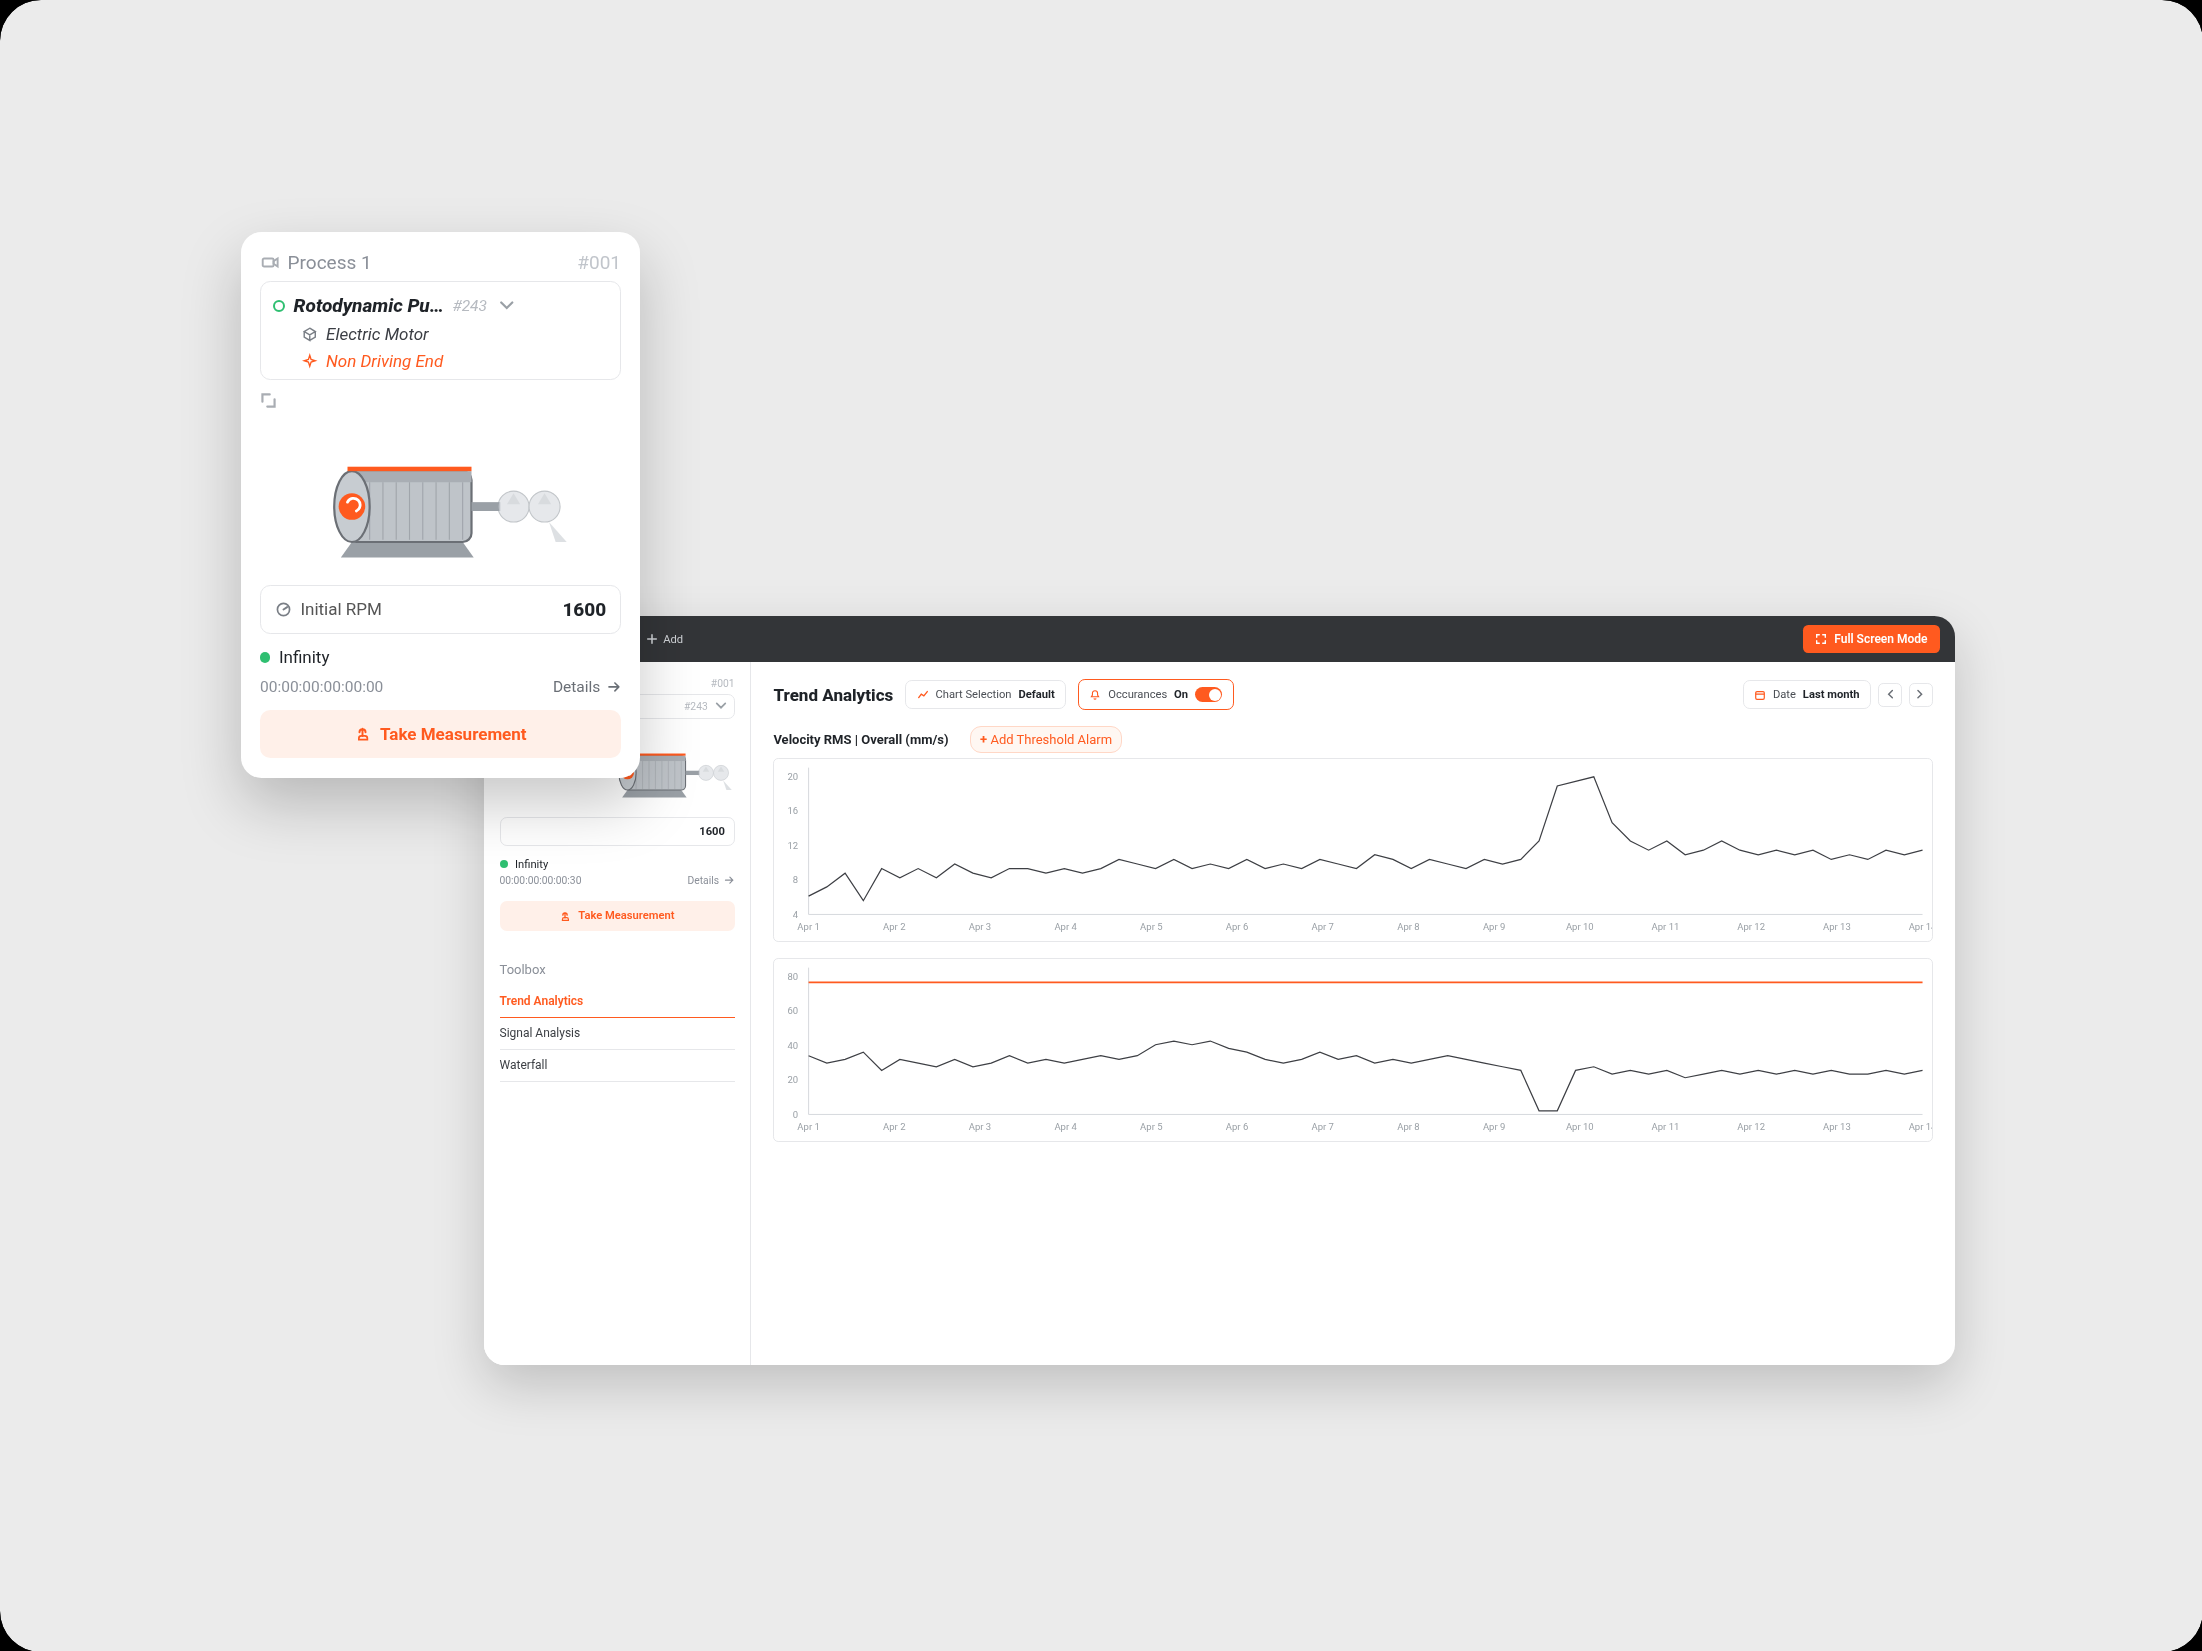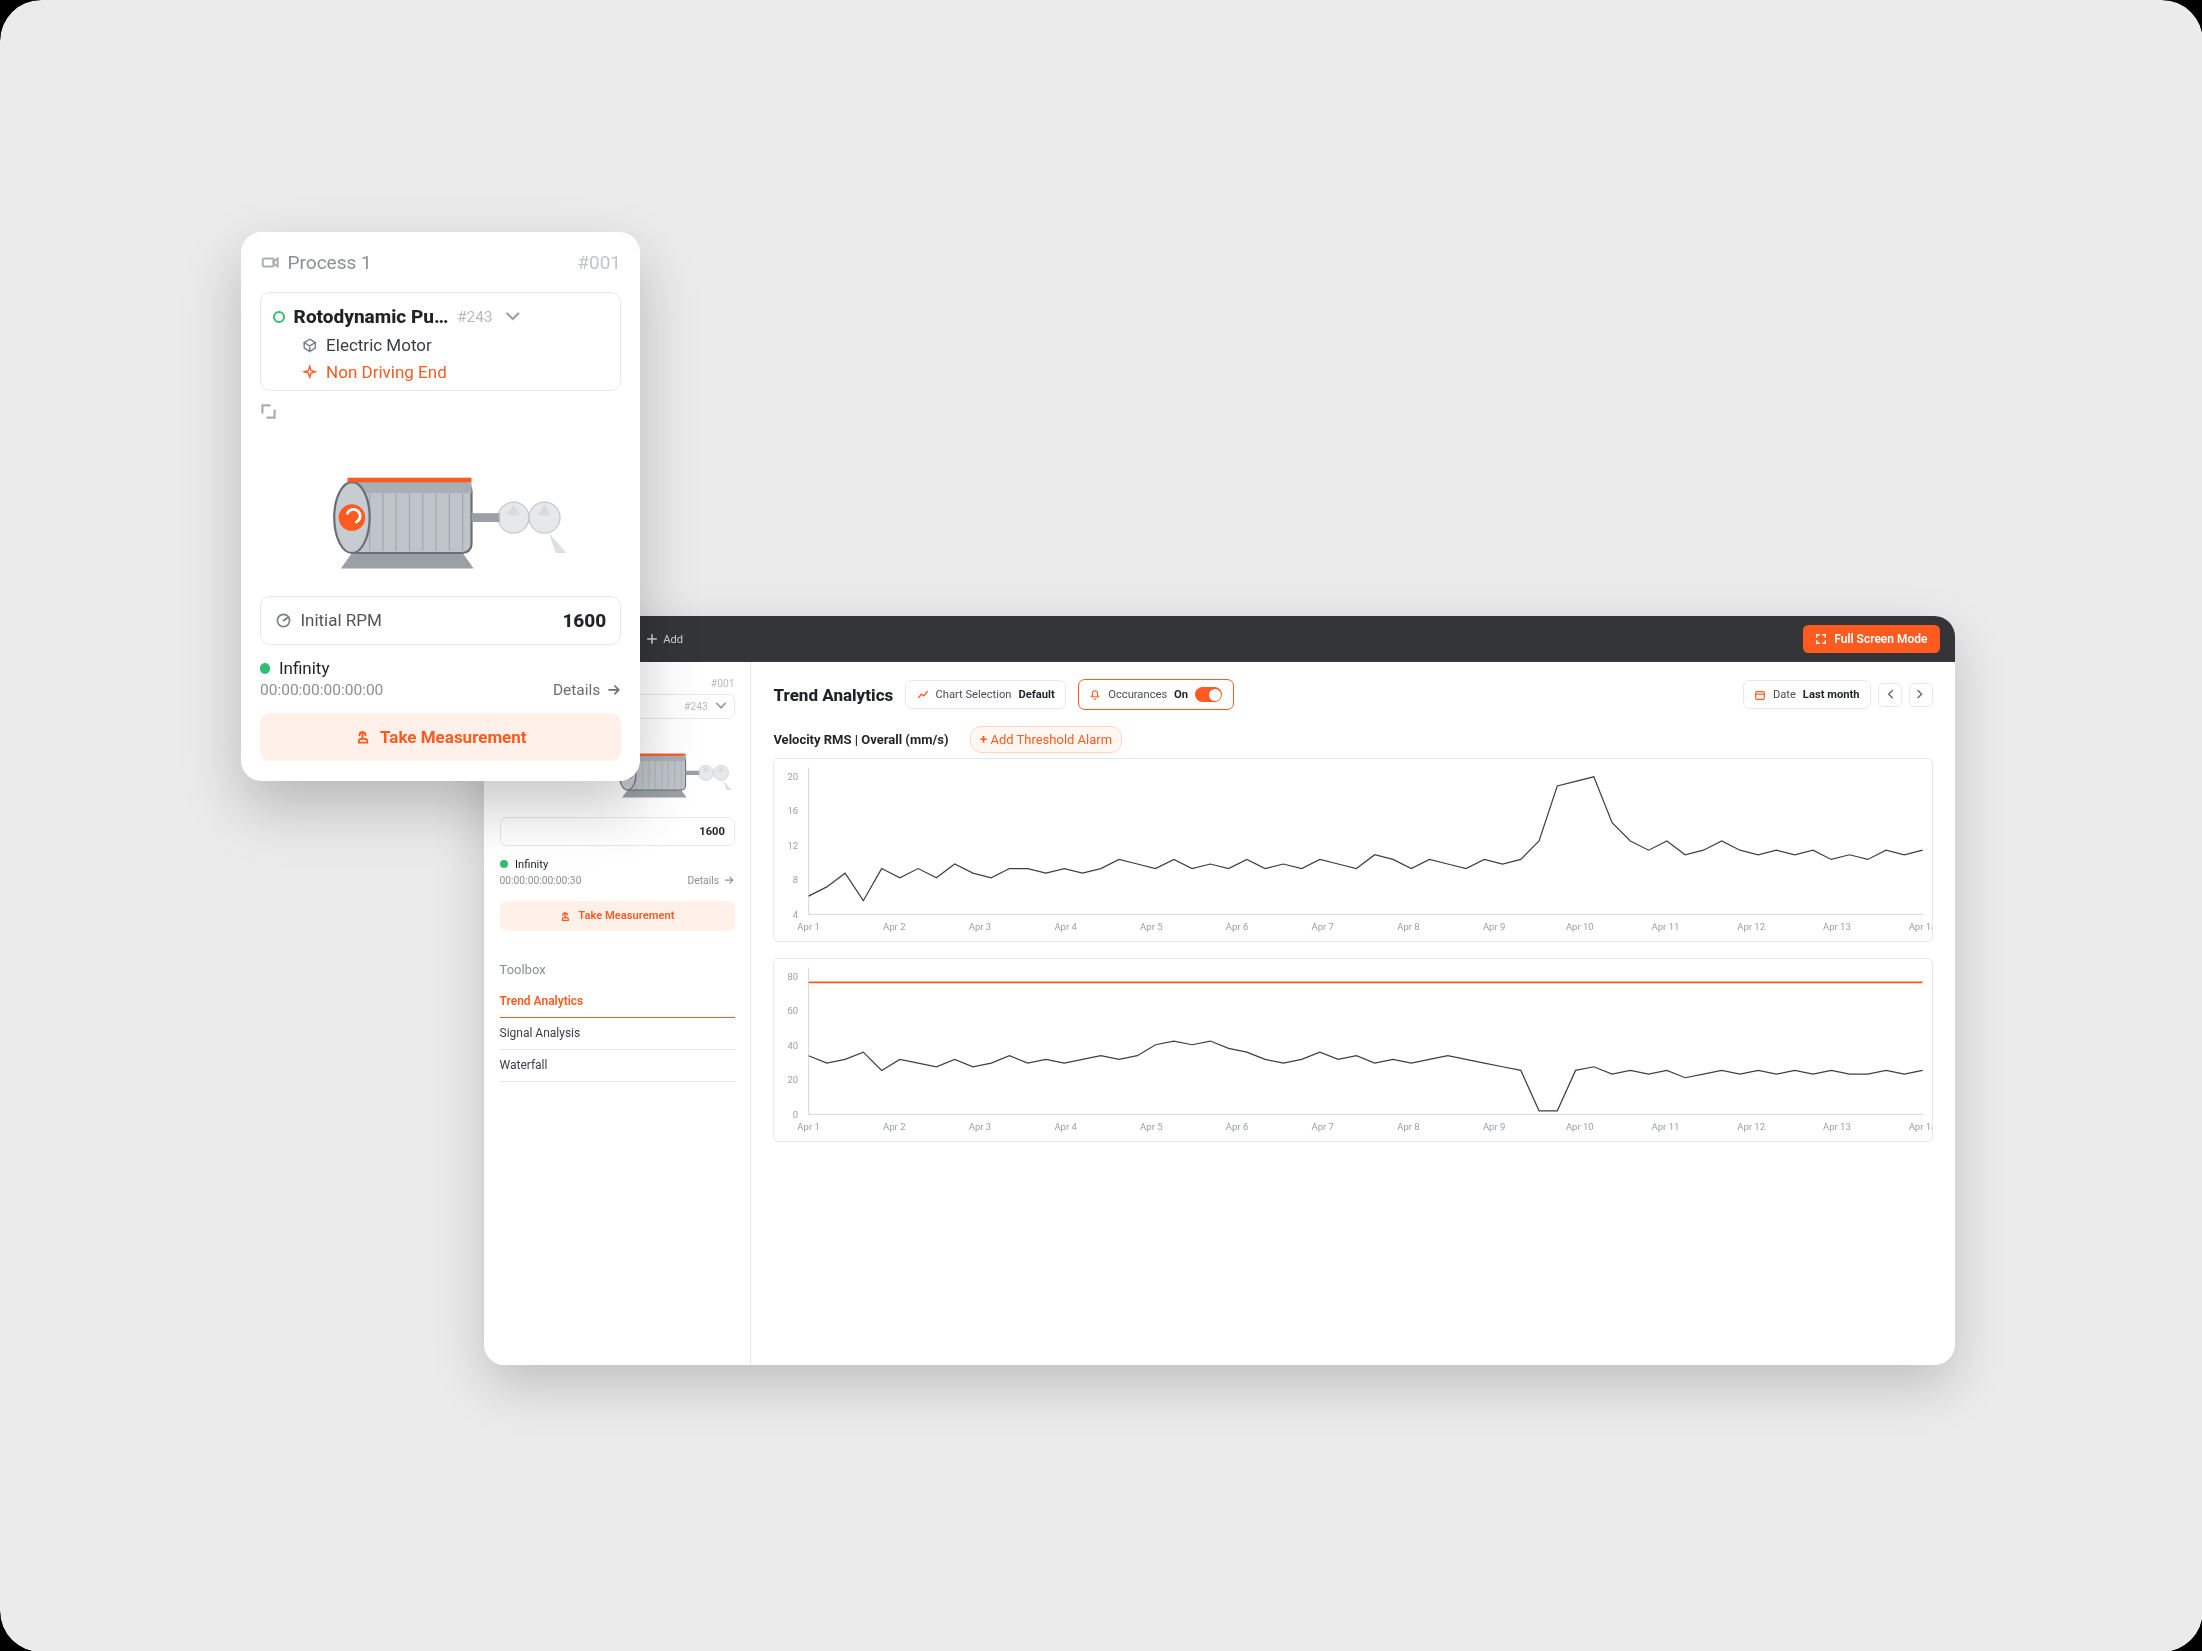--- a/index.html
+++ b/index.html
@@ -112,37 +112,37 @@
   
   .mobile-card{
     position:absolute;left:241px;top:232px;width:399px;
     background:#fff;border-radius:20.6px;box-shadow:0 26px 60px rgba(0,0,0,.22);
     padding:19px 19px 20.6px 19px;
   }
   .mc-row{display:flex;align-items:center;justify-content:space-between}
   .mc-proc{display:flex;align-items:center;gap:8.6px;color:var(--muted);font-size:19px}
   .mc-hash{color:#c1c5cb;font-size:19px}
   .mc-card{
-    margin-top:18px;border:0.9px solid var(--line);border-radius:10.3px;padding:12px 12px 8.6px 12px;
+    margin-top:7px;border:0.9px solid var(--line);border-radius:10.3px;padding:12px 12px 8.6px 12px;font-style:italic;
   }
   .mc-title{display:flex;align-items:center;gap:8.6px}
   .mc-dot{width:12px;height:12px;border-radius:50%;border:2.6px solid #2fbf71;background:#fff}
   .mc-name{font-size:19px;font-weight:800}
   .mc-id{color:#b6bac0;font-size:15.5px}
   .mc-sub{display:flex;align-items:center;gap:8.6px;margin-top:6.9px;font-size:17px;color:#3b3e44;padding-left:29px}
   .mc-end{color:var(--accent)}
   .expand-btn{margin-top:12px;color:#a9adb3}
   .motor-big{display:flex;justify-content:center;margin-top:5.2px}
   .motor-big svg{width:275px;height:155px}
   .rpm-box{border:0.9px solid var(--line);border-radius:10.3px;padding:12px 13.8px;display:flex;align-items:center;justify-content:space-between;margin-top:12px}
   .rpm-label{display:flex;align-items:center;gap:8.6px;color:#555;font-size:17px}
   .rpm-val{font-size:19px;font-weight:800}
   .status-big{display:flex;align-items:center;gap:8.6px;margin-top:13.8px;font-size:17px}
   .status-big .dot{width:10.3px;height:10.3px}
-  .tc-row{display:flex;align-items:flex-start;justify-content:space-between;margin-top:3px;color:var(--muted)}
+  .tc-row{display:flex;align-items:flex-start;justify-content:space-between;margin-top:11px;color:var(--muted)}
   .tc{font-size:15.5px}
   .details-btn{display:flex;align-items:center;gap:6.9px;color:#6a6f76;font-size:15.5px}
   .take{
     margin-top:13.8px;background:var(--accent-soft);color:var(--accent);border-radius:10.3px;
     display:flex;align-items:center;justify-content:center;gap:8.6px;padding:13.8px;font-size:17px;font-weight:700
   }
 
   
   .ico{flex:0 0 auto}
 </style>

